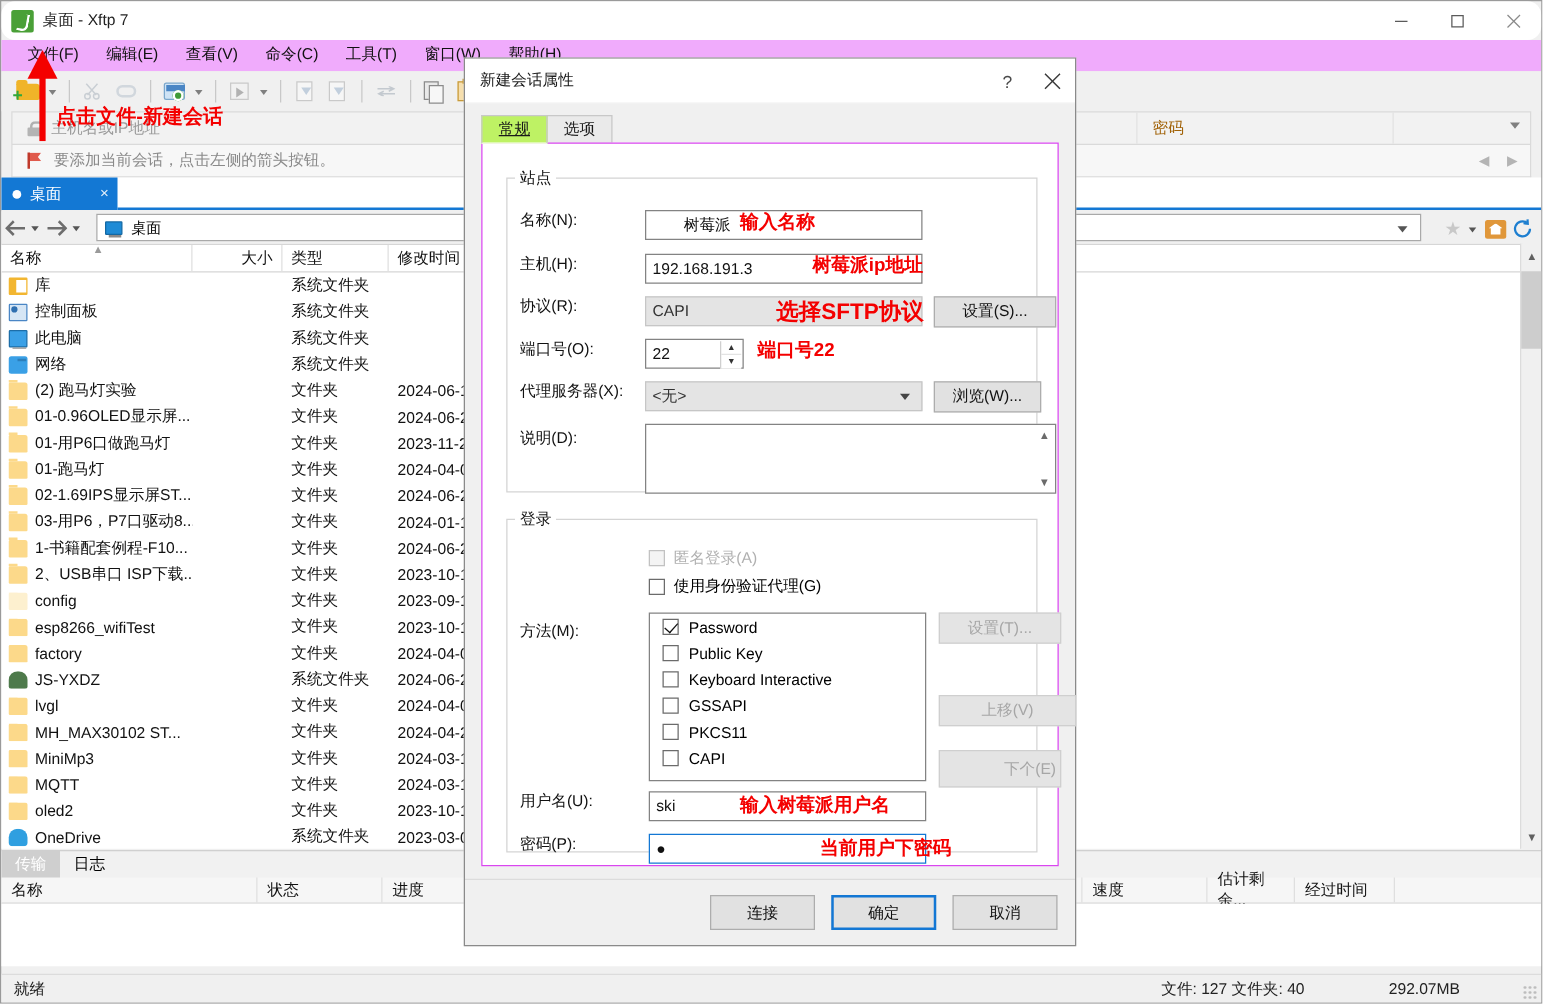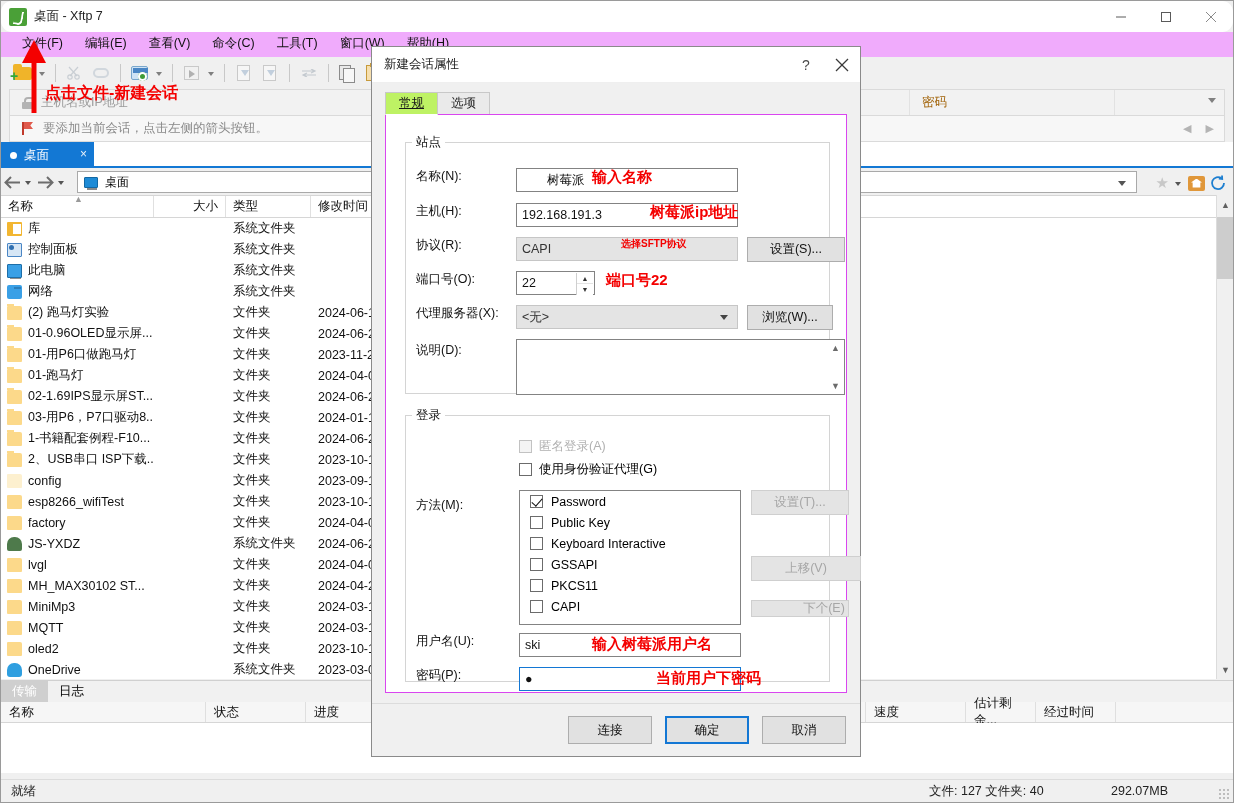--- a/index.html
+++ b/index.html
@@ -784,21 +784,21 @@
             <span class="flabel" style="width:100px">主机(H):</span>
             <span class="finput" style="width:222px;">192.168.191.3</span>
           </div>
           <div class="anno" style="left:244px; top:52px; font-size:15px;">树莓派ip地址</div>
 
           <div class="frow" style="left:10px; top:86px;">
             <span class="flabel" style="width:100px">协议(R):</span>
             <span class="finput readonly" style="width:222px;">CAPI</span>
             <span class="fbtn" style="width:98px; margin-left:9px;">设置(S)...</span>
           </div>
-          <div class="anno" style="left:215px; top:86px; font-size:10px;">选择SFTP协议</div>
+          <div class="anno" style="left:215px; top:86px; font-size:18px;">选择SFTP协议</div>
 
           <div class="frow" style="left:10px; top:120px;">
             <span class="flabel" style="width:100px">端口号(O):</span>
             <span class="finput" style="width:79px; position:relative;">
               <span>22</span>
               <span class="spin">
                 <span class="up">▲</span>
                 <span class="dn">▼</span>
               </span>
             </span>
@@ -864,21 +864,21 @@
                 </div>
                 <div class="li">
                   <span class="cbx"></span>
                   <span>CAPI</span>
                 </div>
               </div>
           </div>
 
           <span class="fbtn disabled" style="position:absolute; left:345px; top:66px; width:98px; height:25px;">设置(T)...</span>
           <span class="fbtn disabled" style="position:absolute; left:345px; top:132px; width:110px; height:25px;">上移(V)</span>
-          <span class="fbtn disabled" style="position:absolute; left:345px; top:176px; width:98px; height:17px;padding-left:48px;">下个(E)</span>
+          <span class="fbtn disabled" style="position:absolute; left:345px; top:176px; width:98px; height:30px;padding-left:48px;">下个(E)</span>
 
           <div class="frow" style="left:10px; top:209px;">
             <span class="flabel" style="width:103px">用户名(U):</span>
             <span class="finput" style="width:222px;">ski</span>
           </div>
           <div class="anno" style="left:186px; top:211px; font-size:15px;">输入树莓派用户名</div>
 
           <div class="frow" style="left:10px; top:243px;">
             <span class="flabel" style="width:103px">密码(P):</span>
             <span class="finput focusborder" style="width:222px;">●</span>

